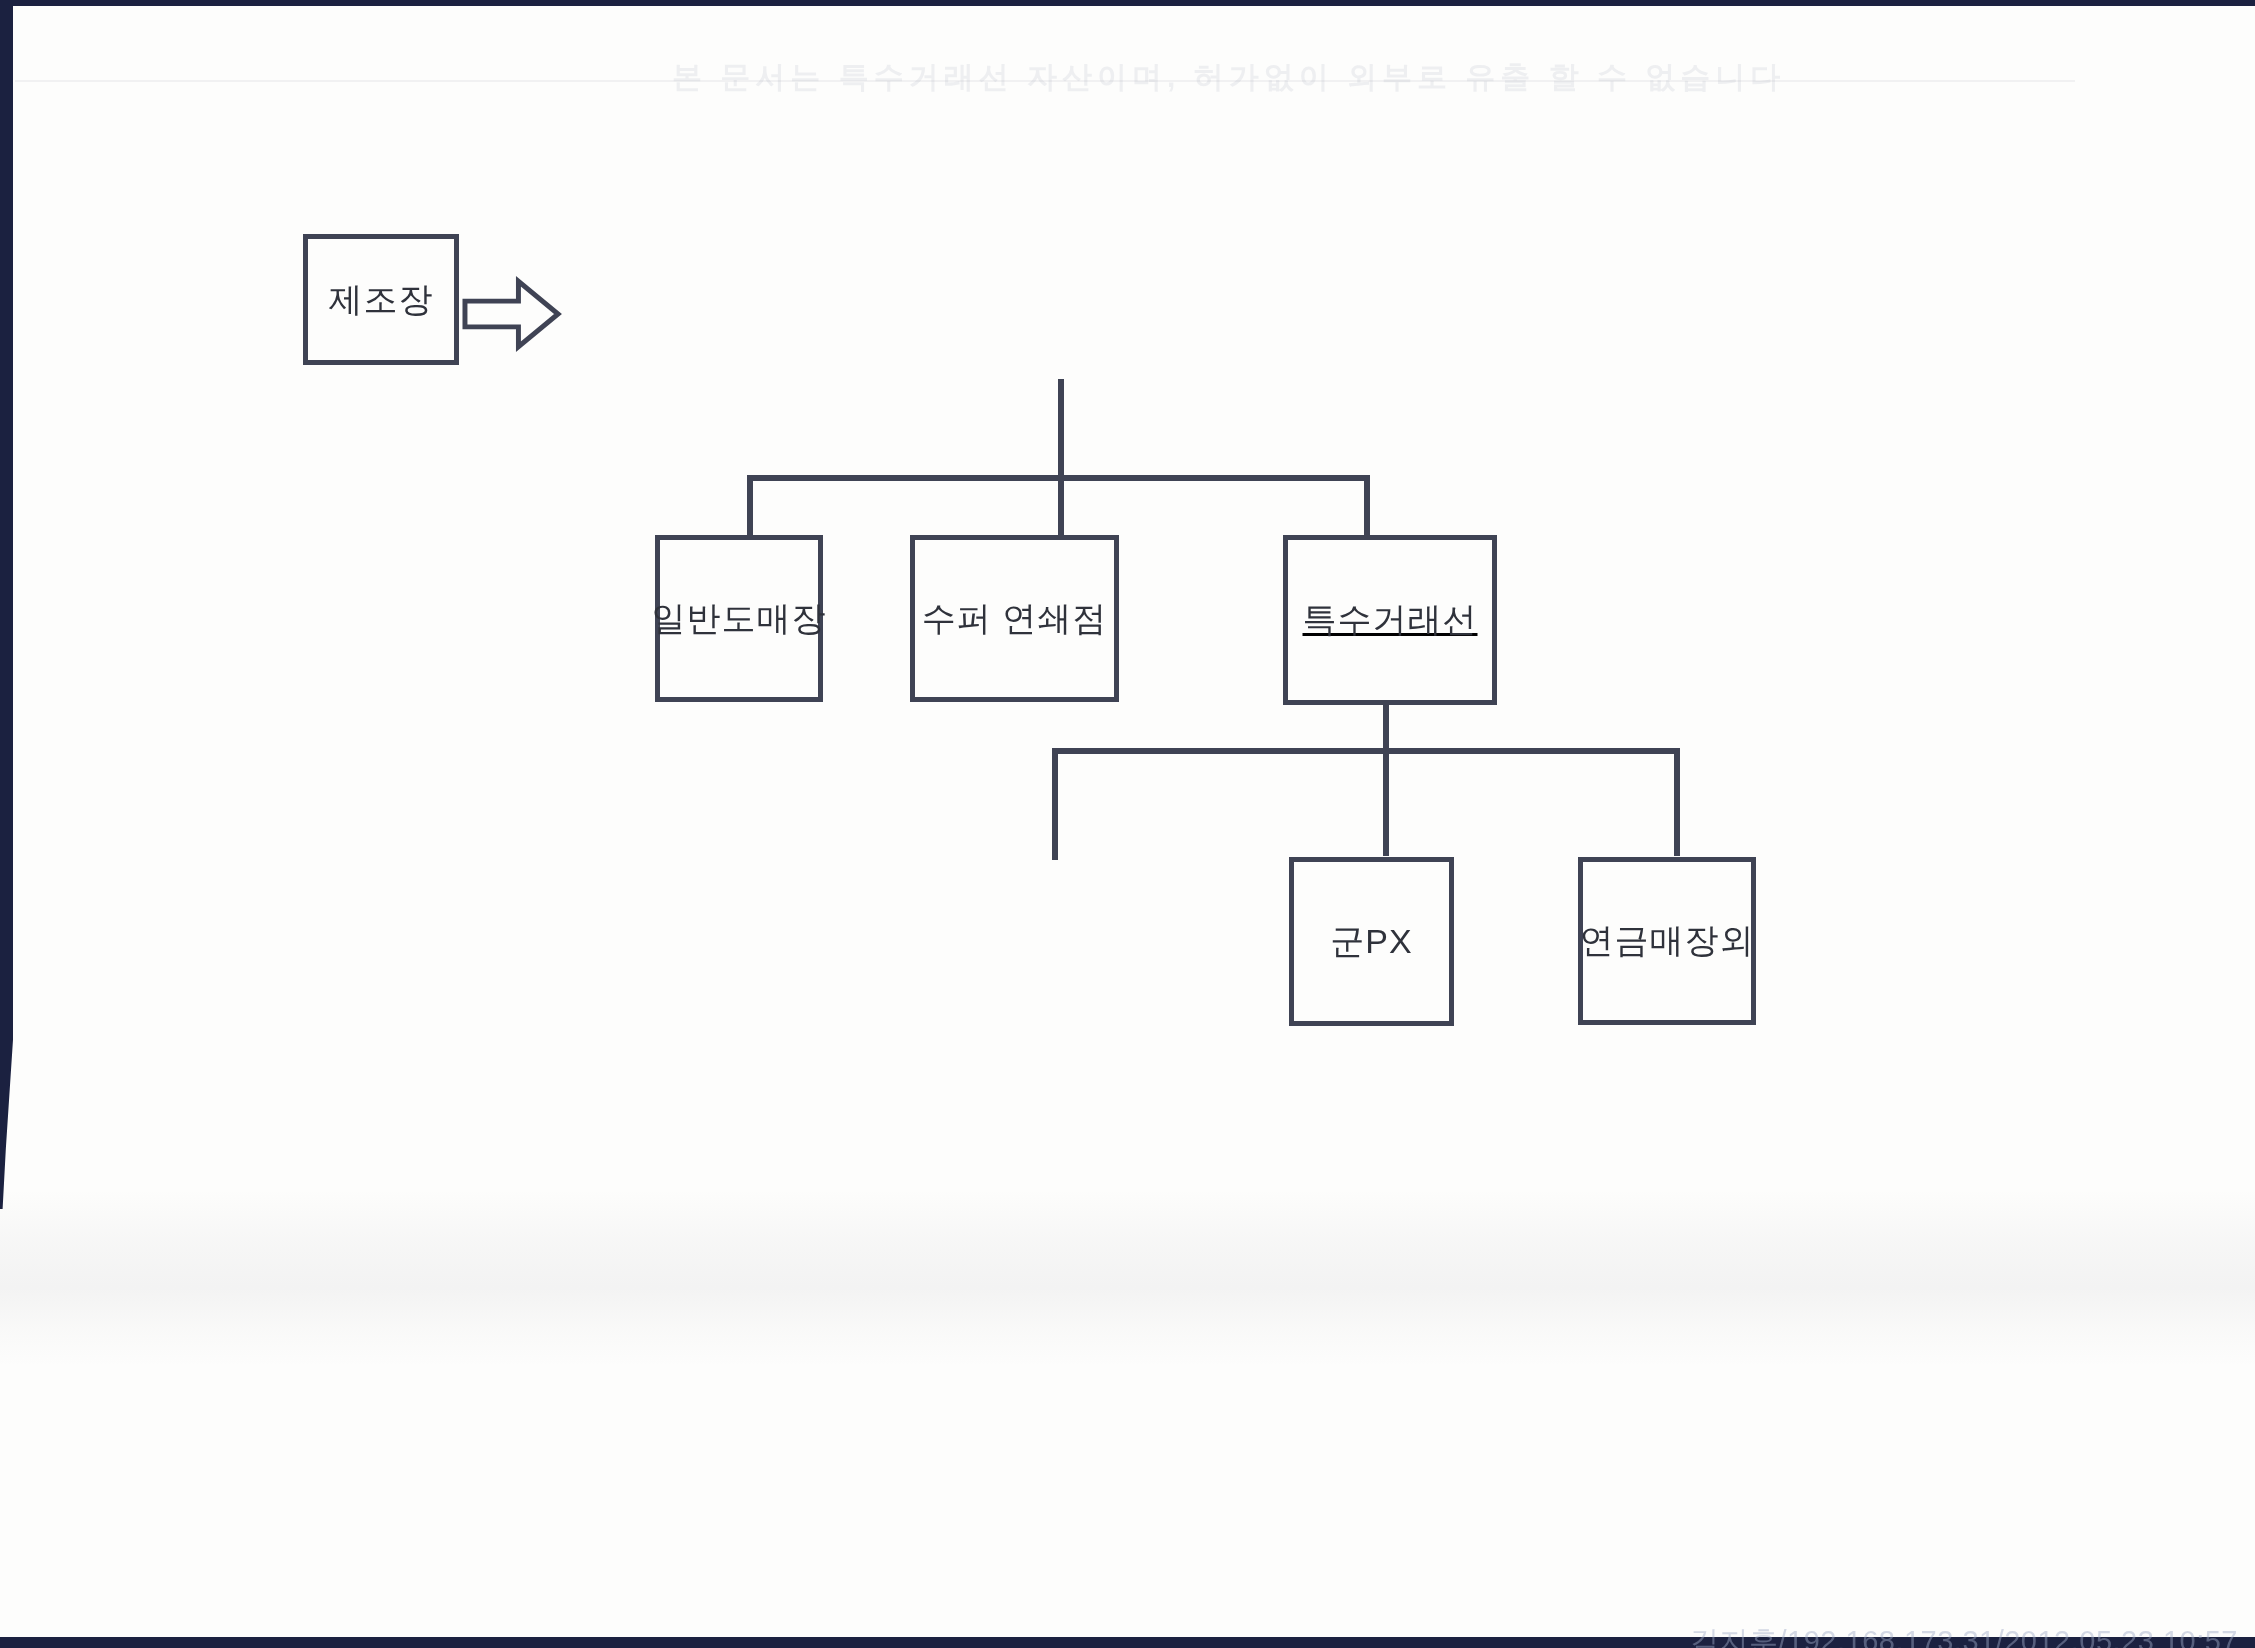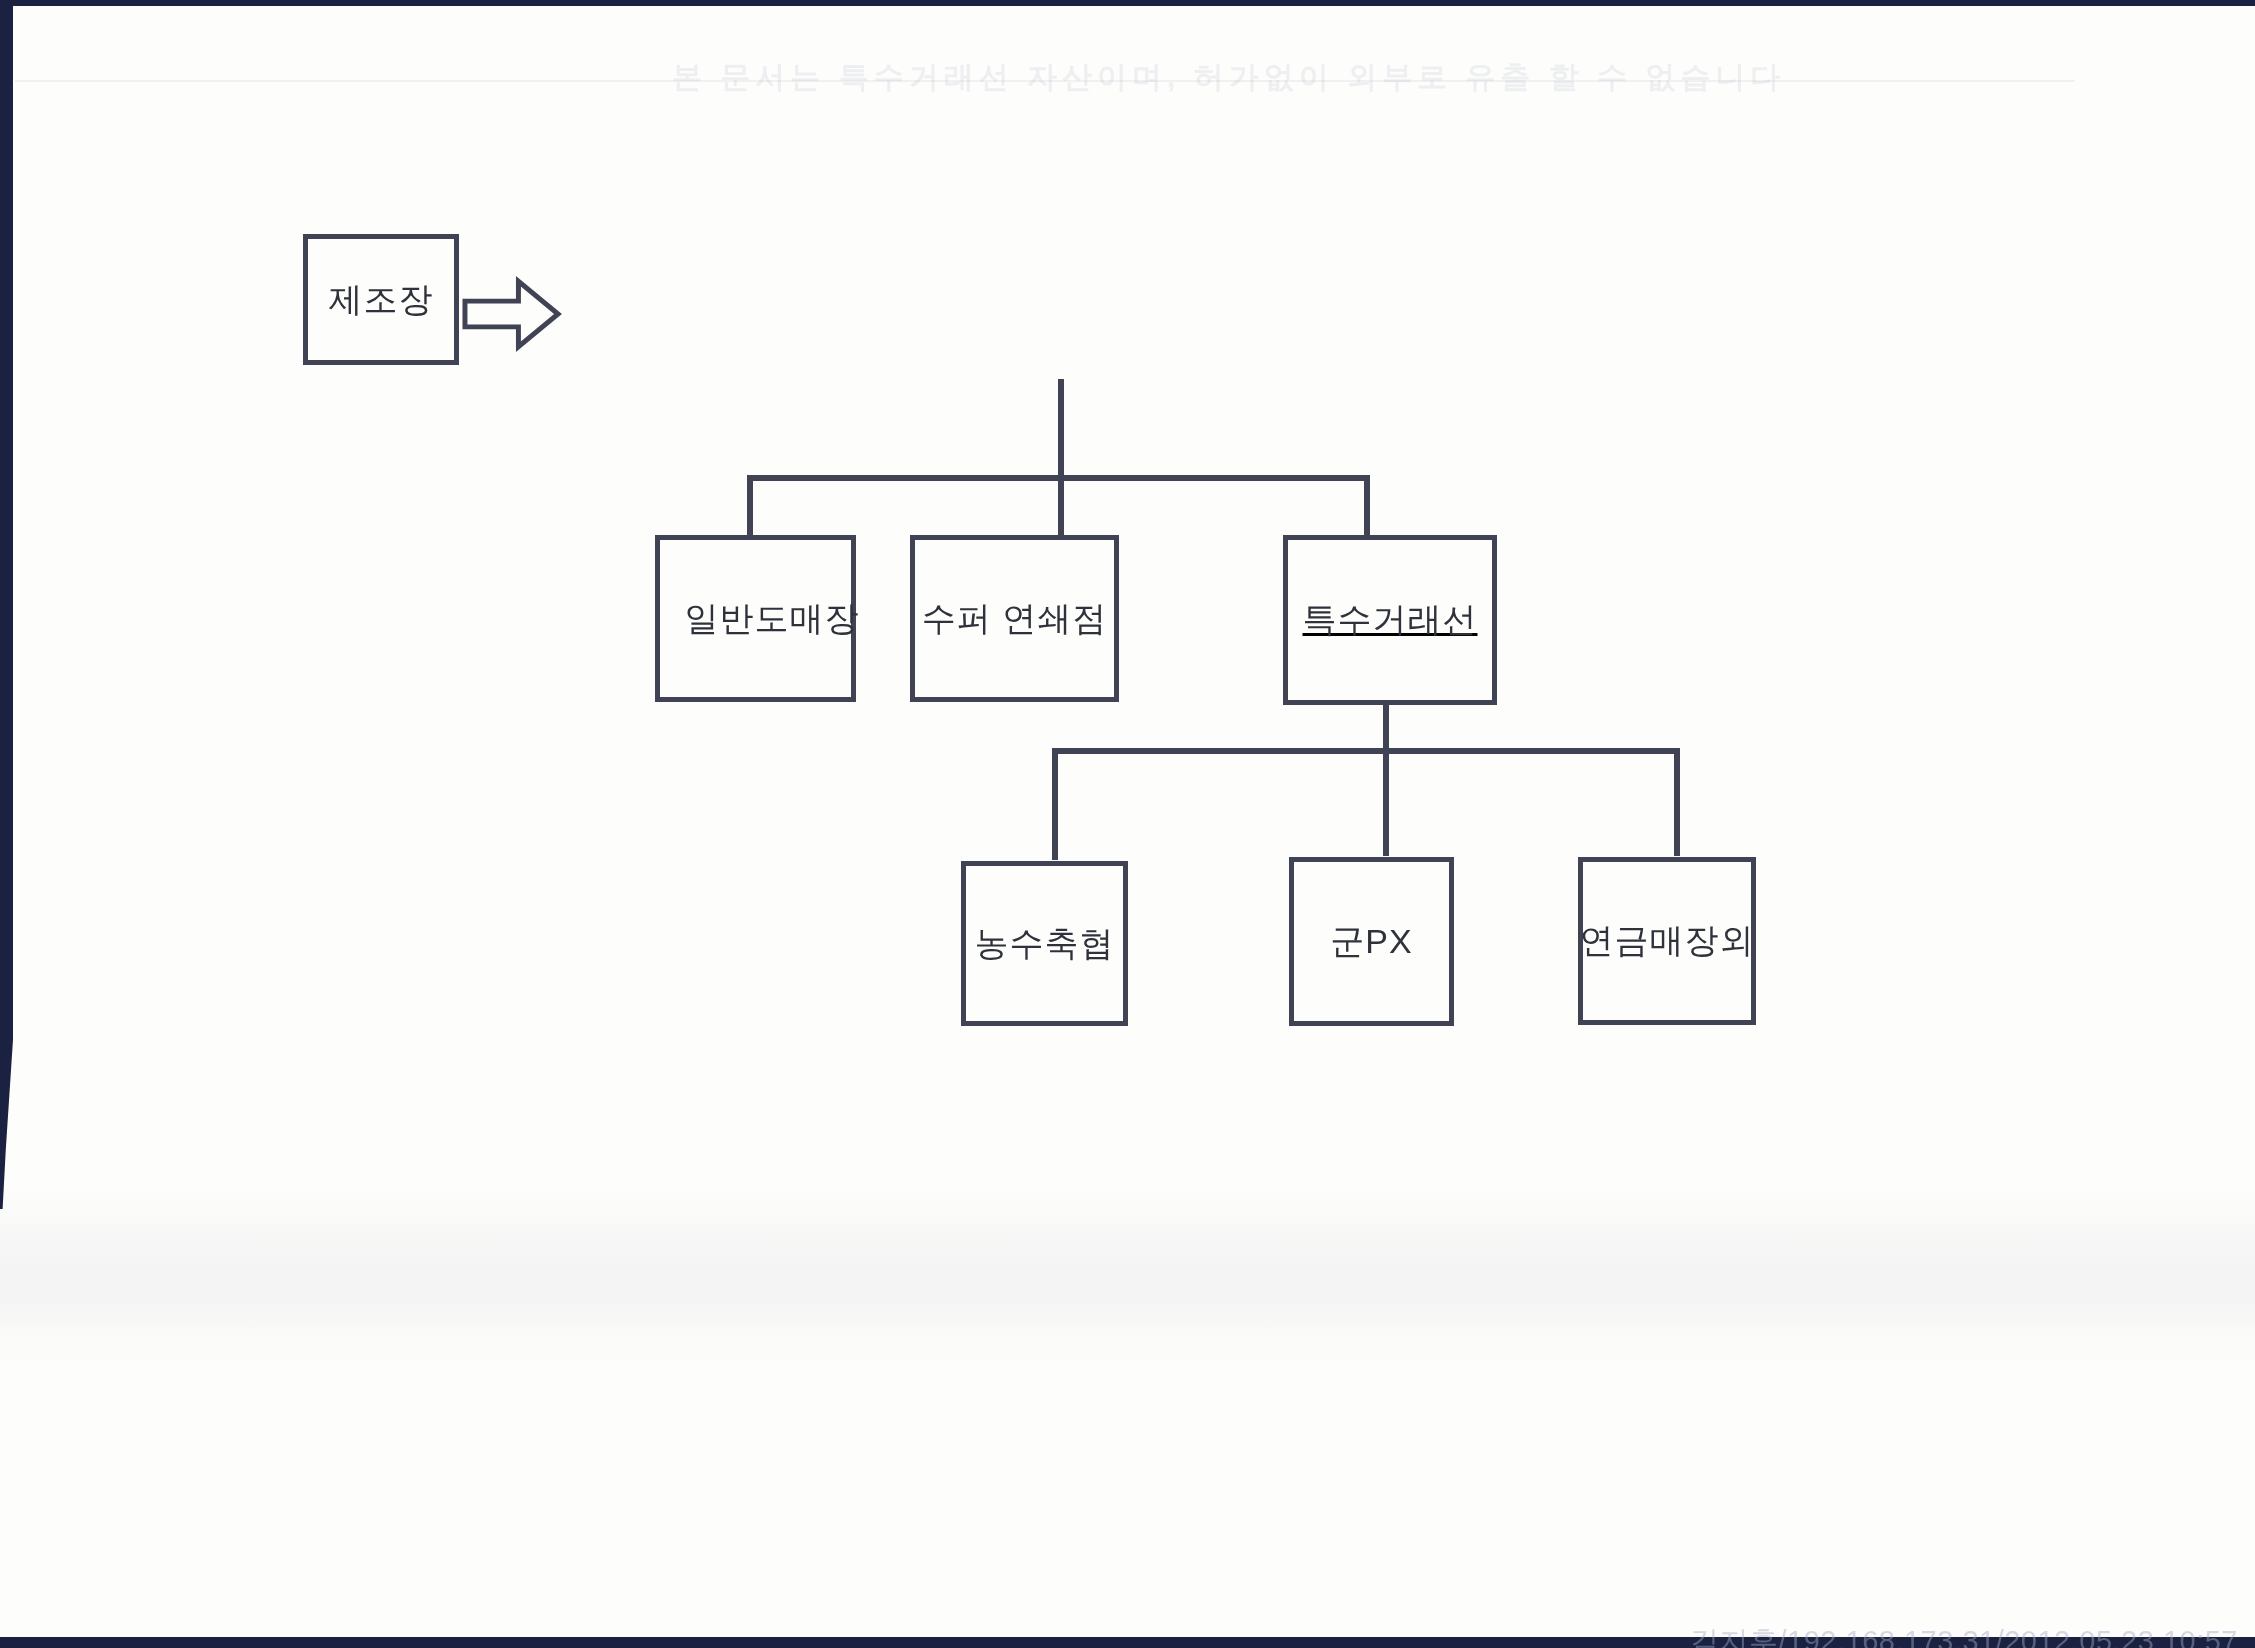--- a/index.html
+++ b/index.html
@@ -100,38 +100,35 @@
       <polygon points="3,26 57,26 57,6 97,39 57,72 57,52 3,52" fill="none" stroke="#3f4354" stroke-width="5" stroke-linejoin="miter"></polygon>
     </svg>
   </div>
 
 
   <div class="conn" style="left:1058px; top:379px; width:6px; height:156px;"></div>
   <div class="conn" style="left:747px;  top:475px; width:623px; height:6px;"></div>
   <div class="conn" style="left:747px;  top:475px; width:6px; height:61px;"></div>
   <div class="conn" style="left:1364px; top:475px; width:6px; height:61px;"></div>
 
-  <div class="node" style="left:655px; top:535px; width:158px; height:157px;padding-left:33px;">
+  <div class="node" style="left:655px; top:535px; width:158px; height:157px;">
     <span class="node-label">일반도매장</span>
   </div>
   <div class="node" style="left:910px; top:535px; width:199px; height:157px;">
     <span class="node-label">수퍼 연쇄점</span>
   </div>
   <div class="node" style="left:1283px; top:535px; width:204px; height:160px;text-decoration:underline;">
     <span class="node-label">특수거래선</span>
   </div>
 
   <div class="conn" style="left:1383px; top:700px; width:6px; height:156px;"></div>
   <div class="conn" style="left:1052px; top:748px; width:628px; height:6px;"></div>
   <div class="conn" style="left:1052px; top:748px; width:6px; height:112px;"></div>
   <div class="conn" style="left:1674px; top:748px; width:6px; height:108px;"></div>
 
-  <div class="node" style="left:961px; top:861px; width:157px; height:155px;">
-    <span class="node-label">농수축협</span>
-  </div>
   <div class="node" style="left:1289px; top:857px; width:155px; height:159px;justify-content:center;">
     <span class="node-label">군PX</span>
   </div>
   <div class="node" style="left:1578px; top:857px; width:168px; height:158px;">
     <span class="node-label">연금매장외</span>
   </div>
 
 </div>
 
 

